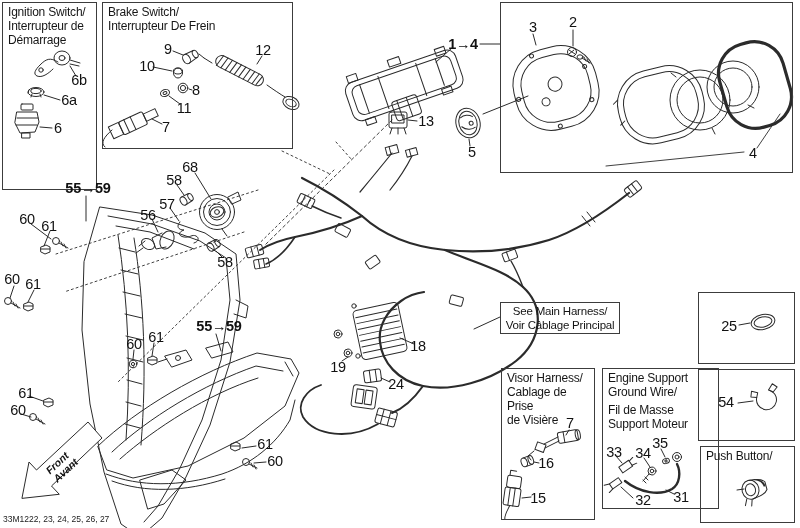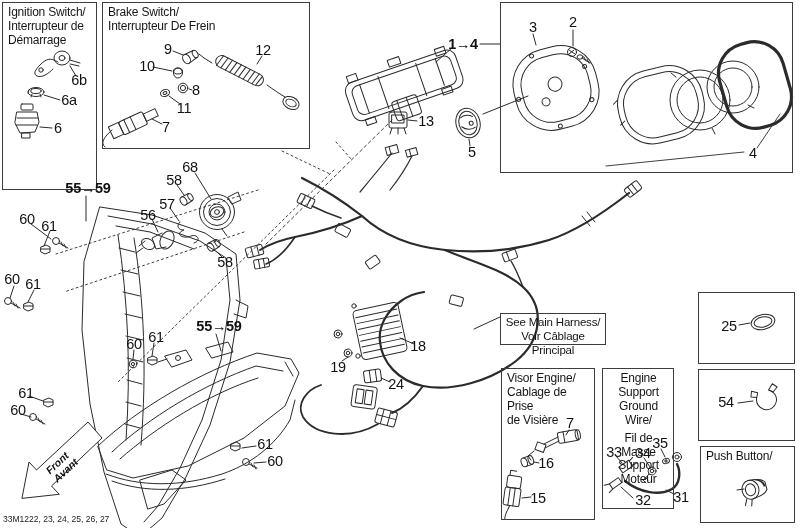--- a/index.html
+++ b/index.html
@@ -405,46 +405,46 @@
 </svg>
 
 <div class="pbox" style="left:2px;top:2px;width:95px;height:188px;">
   <div class="ttl">
     <div>Ignition Switch/</div>
     <div>Interrupteur de</div>
     <div>Démarrage</div>
   </div>
 </div>
 
-<div class="pbox" style="left:102px;top:2px;width:208px;height:147px;">
+<div class="pbox" style="left:102px;top:2px;width:191px;height:147px;">
   <div class="ttl">
     <div>Brake Switch/</div>
     <div>Interrupteur De Frein</div>
   </div>
 </div>
 
 <div class="pbox" style="left:500px;top:2px;width:293px;height:171px;"></div>
 
-<div class="seemain" style="left:500px;top:313px;width:106px;height:32px;">
+<div class="seemain" style="left:500px;top:302px;width:120px;height:32px;">
   <div>See Main Harness/</div>
   <div>Voir Câblage Principal</div>
 </div>
 
 <div class="pbox" style="left:698px;top:292px;width:97px;height:72px;"></div>
 <div class="pbox" style="left:698px;top:369px;width:97px;height:72px;"></div>
 
 <div class="pbox" style="left:501px;top:368px;width:94px;height:152px;">
   <div class="ttl">
-    <div>Visor Engine/</div>
+    <div>Visor Harness/</div>
     <div>Cablage de Prise</div>
     <div>de Visière</div>
   </div>
 </div>
 
-<div class="pbox" style="left:602px;top:368px;width:72px;height:141px;text-align:center;">
+<div class="pbox" style="left:602px;top:368px;width:117px;height:141px;">
   <div class="ttl">
     <div>Engine Support</div>
     <div>Ground Wire/</div>
     <div class="gap">Fil de Masse</div>
     <div>Support Moteur</div>
   </div>
 </div>
 
 <div class="pbox" style="left:700px;top:446px;width:95px;height:77px;">
   <div class="ttl">

